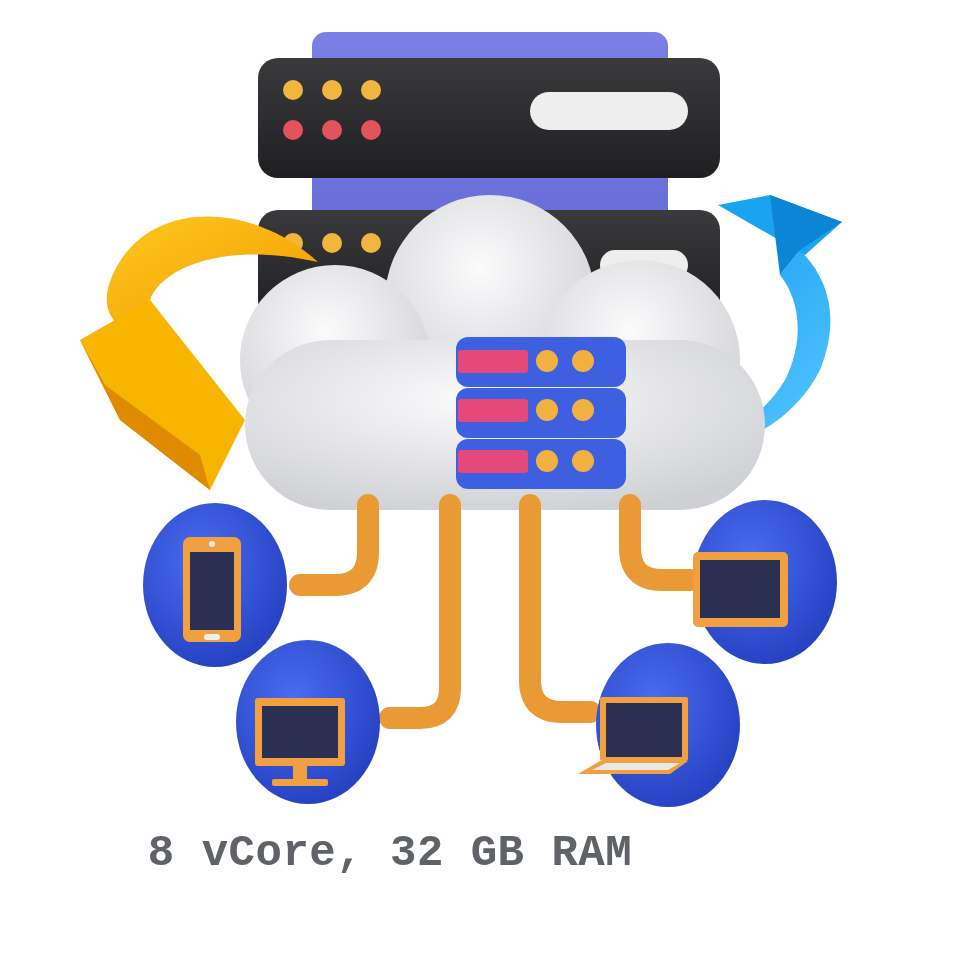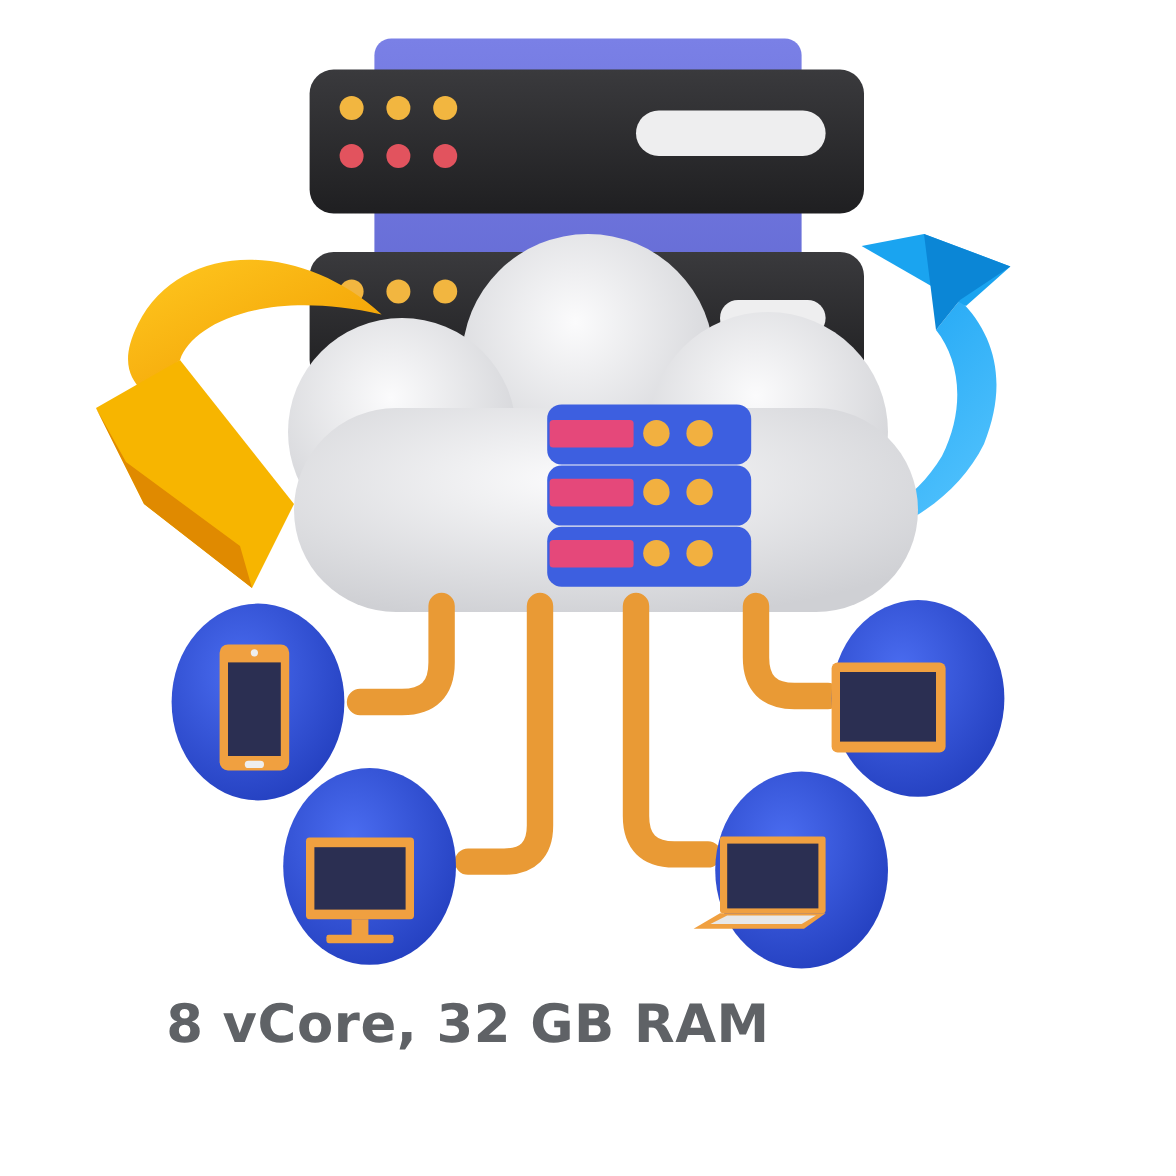--- a/index.html
+++ b/index.html
@@ -1,18 +1,18 @@
 <!DOCTYPE html>
 <html><head>
 <meta charset="utf-8">
 <style>
   html,body{margin:0;padding:0;background:#ffffff;}
   body{width:980px;height:980px;position:relative;overflow:hidden;font-family:"DejaVu Sans","Liberation Sans",sans-serif;}
   .scene{position:absolute;left:0;top:0;width:980px;height:980px;}
-  .caption{position:absolute;left:0;width:780px;top:828px;text-align:center;font-size:44px;font-weight:bold;color:#5f6266;letter-spacing:0.5px;}
+  .caption{position:absolute;left:0;width:780px;top:828px;text-align:center;font-size:44px;font-weight:bold;color:#5f6266;letter-spacing:0.5px;font-family:Liberation Mono, monospace;}
 </style>
 </head>
 <body>
 
 <svg class="scene" viewBox="0 0 980 980" xmlns="http://www.w3.org/2000/svg">
   <defs>
     <linearGradient id="gBack" x1="0" y1="0" x2="0" y2="1">
       <stop offset="0" stop-color="#7a80e6"></stop>
         <stop offset="1" stop-color="#5158c4"></stop>
     </linearGradient>

